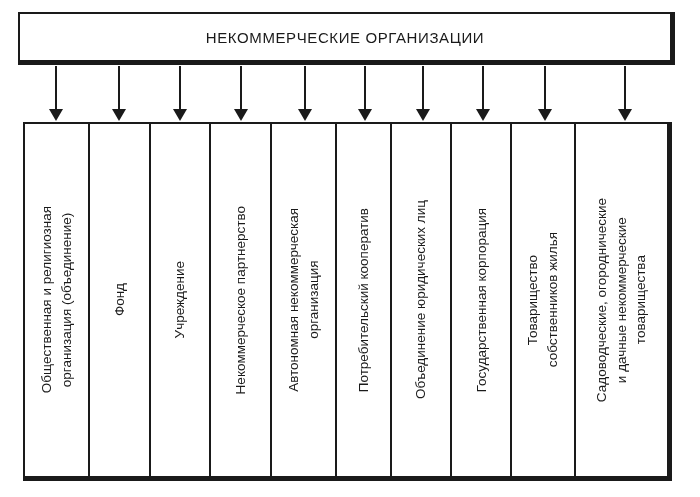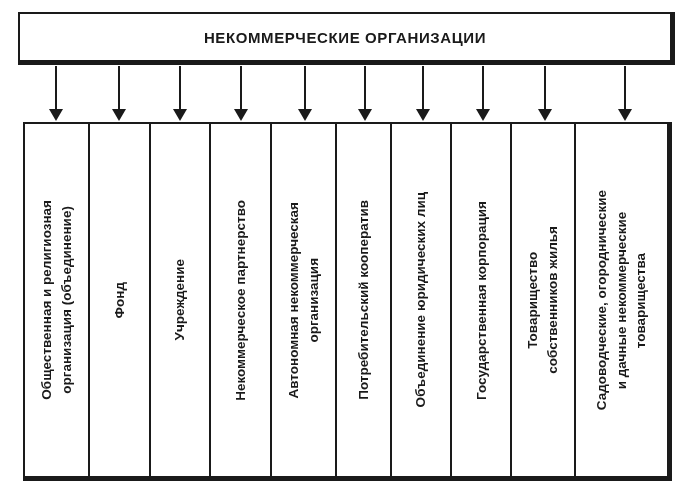--- a/index.html
+++ b/index.html
@@ -5,21 +5,20 @@
   * { box-sizing: border-box; margin: 0; padding: 0; }
   html, body { background: #ffffff; }
   .page {
     position: relative;
     width: 700px;
     height: 497px;
     background: #ffffff;
     font-family: "Liberation Sans", sans-serif;
     color: #1a1a1a;
     overflow: hidden;
-    font-weight: bold;
   }
   .title-box {
     position: absolute;
     left: 18px;
     top: 12px;
     width: 657px;
     height: 53px;
     border: 2px solid #1a1a1a;
     border-bottom-width: 5px;
     border-right-width: 5px;

